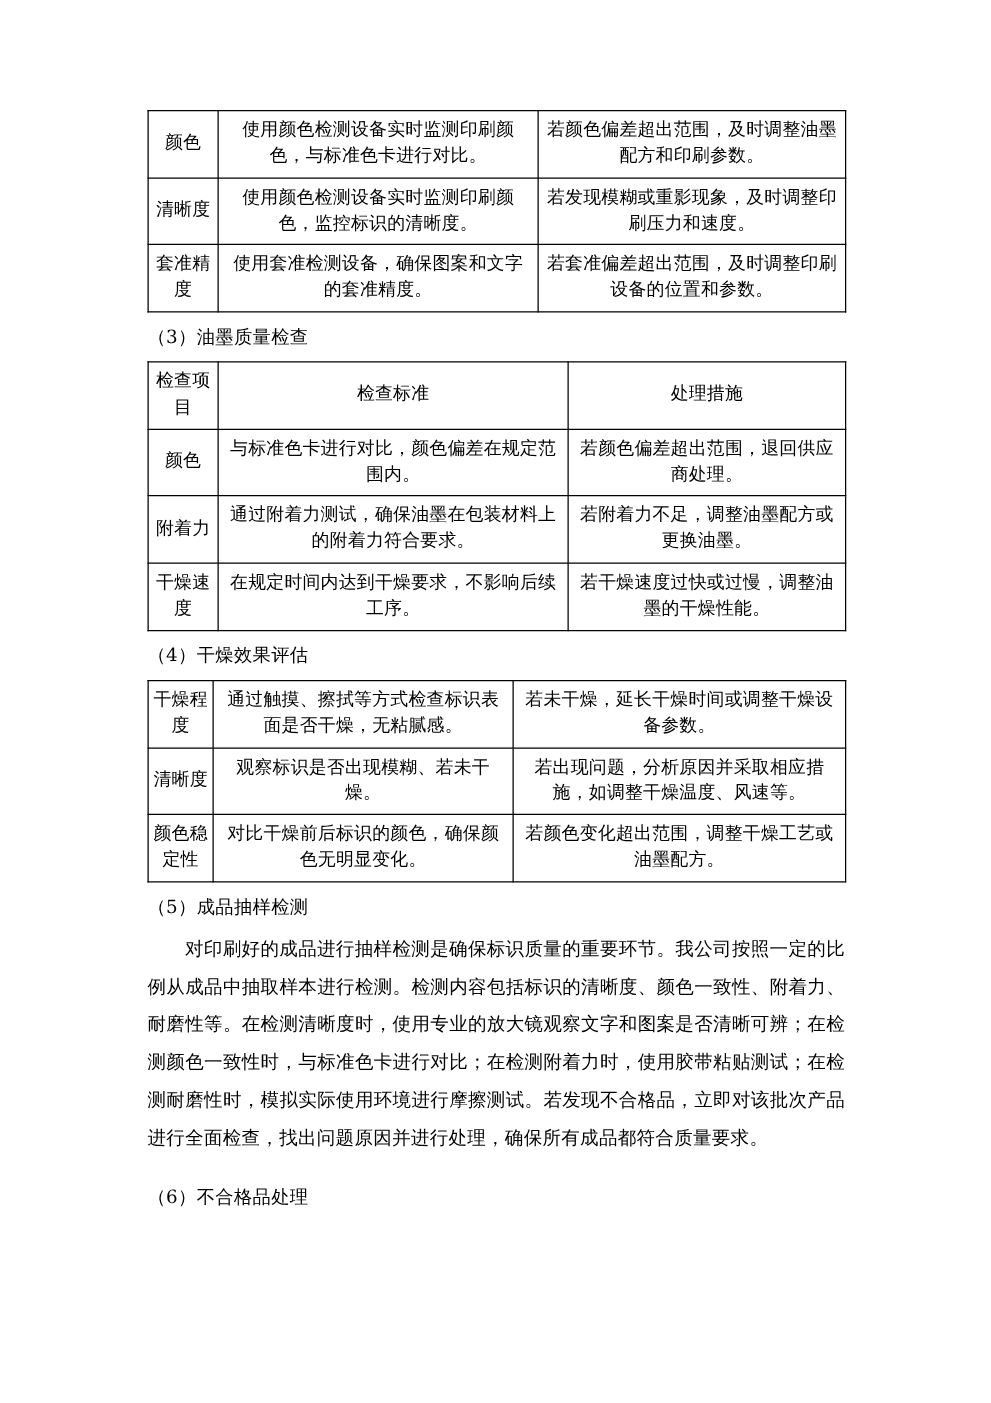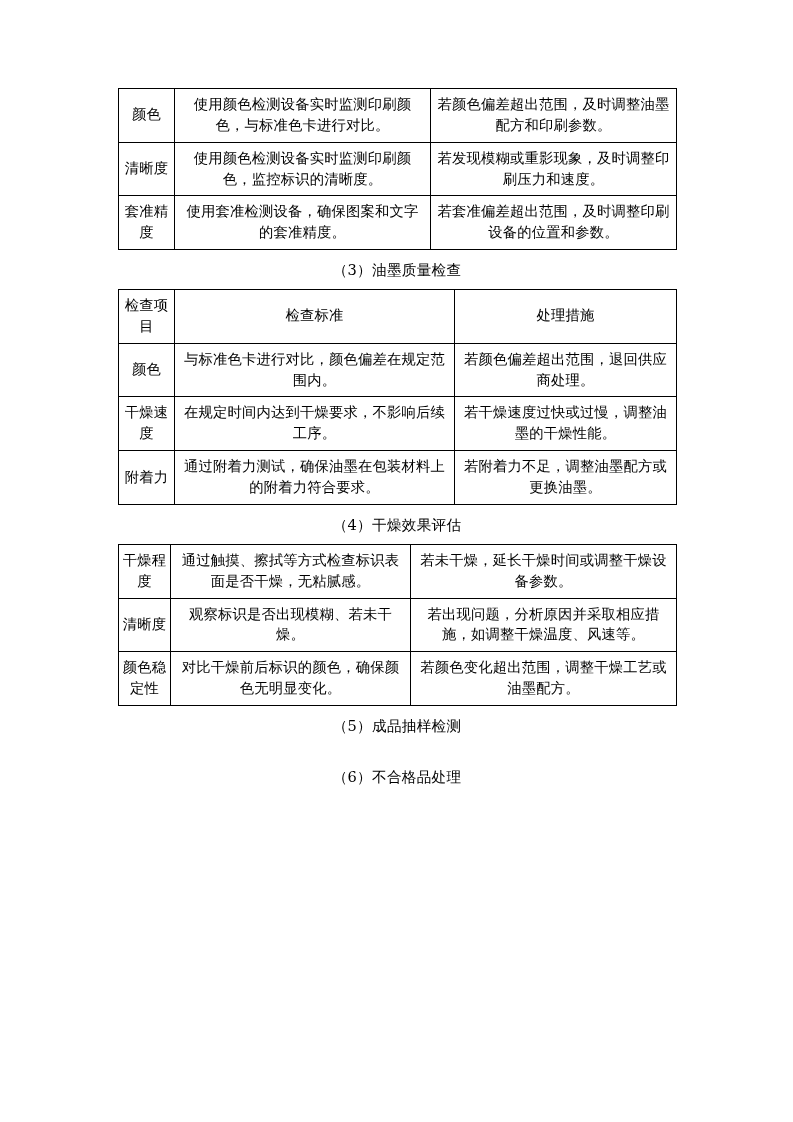--- a/index.html
+++ b/index.html
@@ -59,21 +59,20 @@
   .t3 col.c1 { width: 52px; }
   .t3 col.c2 { width: 240px; }
   .t3 col.c3 { width: 266px; }
 
   
   .heading {
     font-size: 14.6px;
     line-height: 1.5;
     margin: 9px 0 8px 0;
     letter-spacing: 0.3px;
-    text-align: center;
   }
 
   p.body-par {
     font-size: 14.8px;
     line-height: 2.04;
     margin: 6px 0 0 0;
     text-indent: 30px;
     text-align: justify;
     text-justify: inter-ideograph;
     letter-spacing: 0.25px;
@@ -124,28 +123,28 @@
           <td class="item">检查项目</td>
           <td>检查标准</td>
           <td>处理措施</td>
         </tr>
         <tr>
           <td class="item">颜色</td>
           <td>与标准色卡进行对比，颜色偏差在规定范围内。</td>
           <td>若颜色偏差超出范围，退回供应商处理。</td>
         </tr>
         <tr>
+          <td class="item">附着力</td>
+          <td>通过附着力测试，确保油墨在包装材料上的附着力符合要求。</td>
+          <td>若附着力不足，调整油墨配方或更换油墨。</td>
+        </tr>
+        <tr>
           <td class="item">干燥速度</td>
           <td>在规定时间内达到干燥要求，不影响后续工序。</td>
           <td>若干燥速度过快或过慢，调整油墨的干燥性能。</td>
-        </tr>
-        <tr>
-          <td class="item">附着力</td>
-          <td>通过附着力测试，确保油墨在包装材料上的附着力符合要求。</td>
-          <td>若附着力不足，调整油墨配方或更换油墨。</td>
         </tr>
       </tbody>
     </table>
 
     <div class="heading">（4）干燥效果评估</div>
 
     <table class="doc-table t3">
       <colgroup>
           <col class="c1">
           <col class="c2">
@@ -164,19 +163,20 @@
         </tr>
         <tr>
           <td class="item">颜色稳定性</td>
           <td>对比干燥前后标识的颜色，确保颜色无明显变化。</td>
           <td>若颜色变化超出范围，调整干燥工艺或油墨配方。</td>
         </tr>
       </tbody>
     </table>
 
     <div class="heading">（5）成品抽样检测</div>
+    <p class="body-par">对印刷好的成品进行抽样检测是确保标识质量的重要环节。我公司按照一定的比例从成品中抽取样本进行检测。检测内容包括标识的清晰度、颜色一致性、附着力、耐磨性等。在检测清晰度时，使用专业的放大镜观察文字和图案是否清晰可辨；在检测颜色一致性时，与标准色卡进行对比；在检测附着力时，使用胶带粘贴测试；在检测耐磨性时，模拟实际使用环境进行摩擦测试。若发现不合格品，立即对该批次产品进行全面检查，找出问题原因并进行处理，确保所有成品都符合质量要求。</p>
 
     <div class="spacer-md"></div>
 
     <div class="heading">（6）不合格品处理</div>
 
   </div>
 </div>
 
 </body></html>

